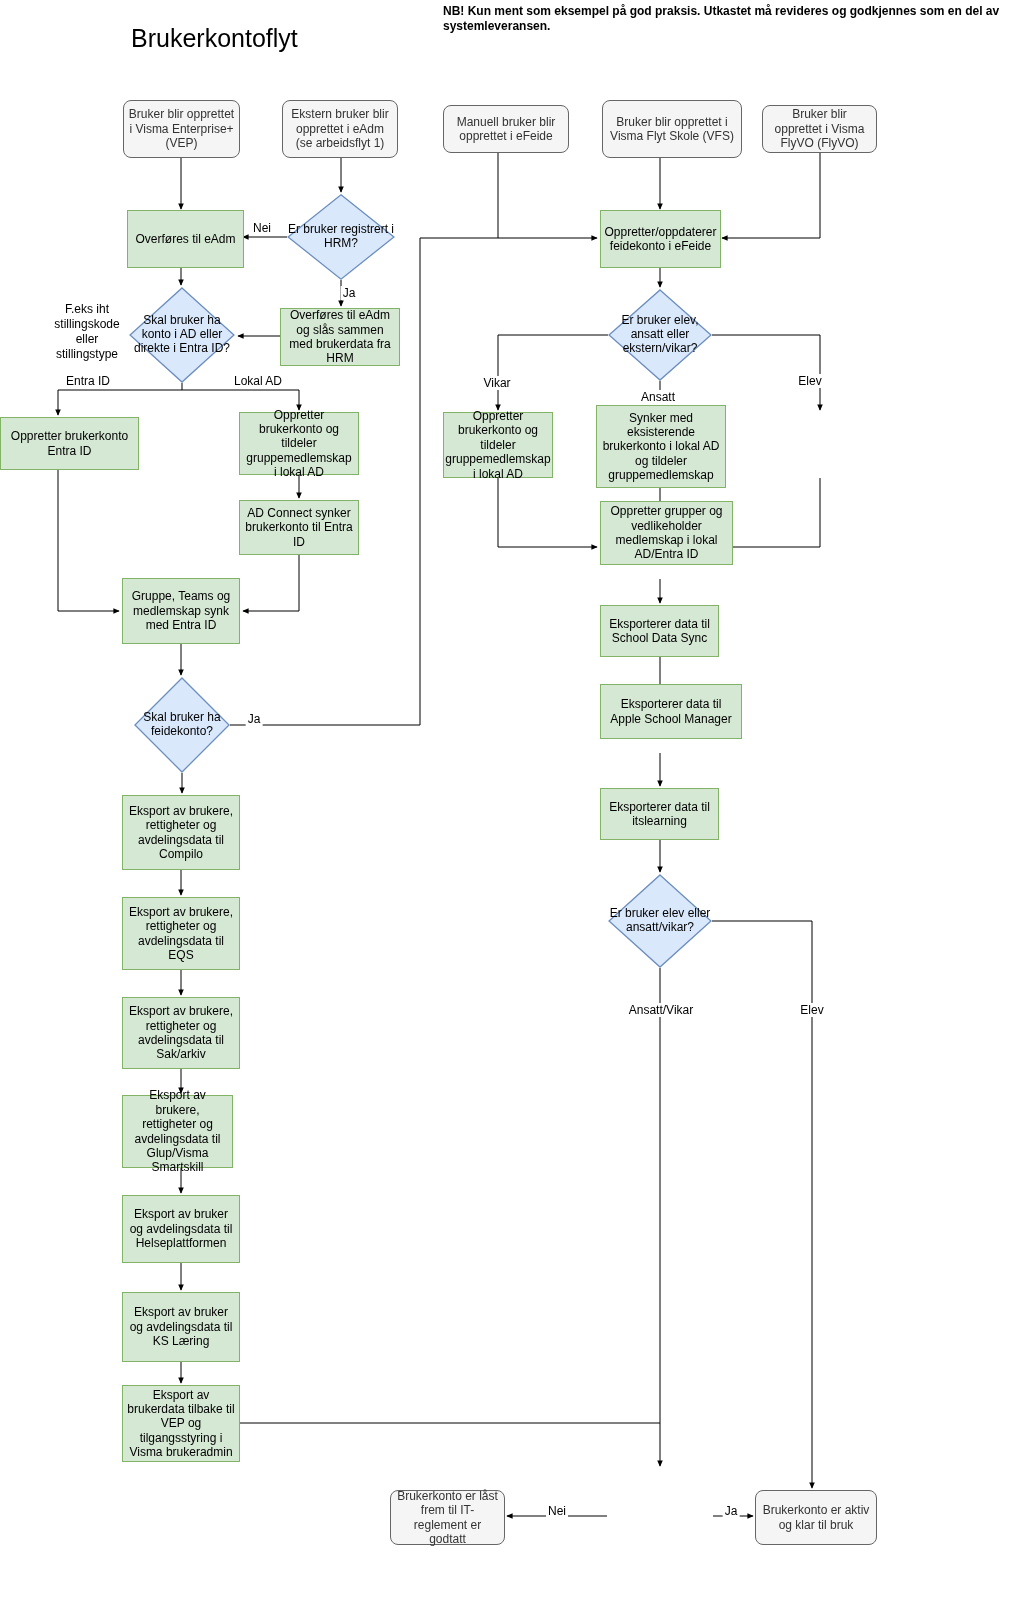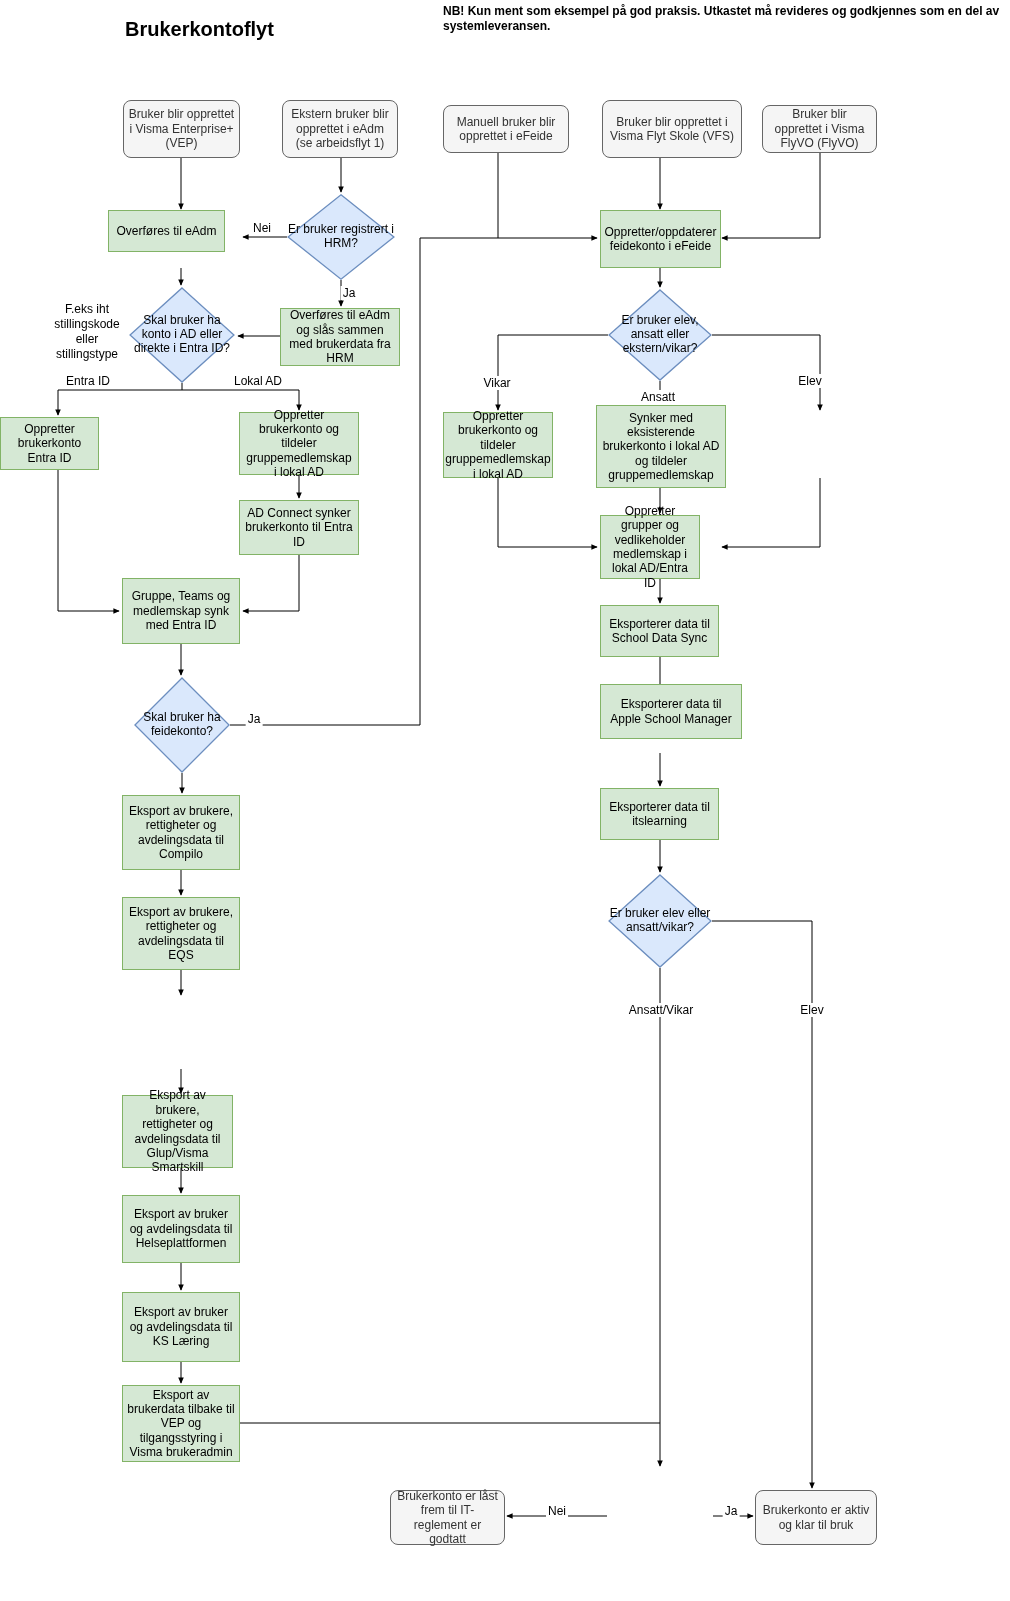--- a/index.html
+++ b/index.html
@@ -20,21 +20,21 @@
   .diamond polygon{fill:var(--decision-fill,#dae8fc);stroke:var(--decision-border,#6c8ebf);stroke-width:1.3;}
   .dlabel{
     position:absolute;inset:0;display:flex;align-items:center;justify-content:center;
     text-align:center;font-size:12px;line-height:1.15;z-index:3;
   }
   .elabel{
     position:absolute;z-index:4;transform:translate(-50%,-50%);background:#fff;
     padding:0 2px;font-size:12px;white-space:nowrap;
   }
   .annotation{position:absolute;z-index:2;font-size:12px;line-height:1.25;text-align:center;}
-  .page-title{position:absolute;left:123px;top:16px;margin:2px;font-size:20px;font-weight:bold;z-index:2;}
+  .page-title{position:absolute;left:123px;top:16px;margin:8px;font-size:25px;font-weight:normal;z-index:2;}
   .header-note{position:absolute;left:443px;top:4px;width:560px;font-size:12px;font-weight:bold;line-height:1.25;z-index:2;}
 </style>
 </head>
 <body>
 
 <div class="canvas">
 
   <svg class="edges" width="1010" height="1601">
     <defs>
       <marker id="arrow" viewBox="0 0 10 10" refX="8" refY="5" markerWidth="7" markerHeight="7" orient="auto">
@@ -84,35 +84,36 @@
 
   <h1 class="page-title">Brukerkontoflyt</h1>
   <div class="header-note">NB! Kun ment som eksempel på god praksis. Utkastet må revideres og godkjennes som en del av systemleveransen.</div>
 
   <div class="node terminal" style="left:123px;top:100px;width:117px;height:58px">Bruker blir opprettet i Visma Enterprise+ (VEP)</div>
   <div class="node terminal" style="left:282px;top:100px;width:116px;height:58px">Ekstern bruker blir opprettet i eAdm (se arbeidsflyt 1)</div>
   <div class="node terminal" style="left:443px;top:105px;width:126px;height:48px">Manuell bruker blir opprettet i eFeide</div>
   <div class="node terminal" style="left:602px;top:100px;width:140px;height:58px">Bruker blir opprettet i Visma Flyt Skole (VFS)</div>
   <div class="node terminal" style="left:762px;top:105px;width:115px;height:48px">Bruker blir opprettet i Visma FlyVO (FlyVO)</div>
 
-  <div class="node process" style="left:108px;top:210px;width:117px;height:42px">Overføres til eAdm</div>
+  <div class="node process" style="left:127px;top:210px;width:117px;height:58px">Overføres til eAdm</div>
   <div class="node process" style="left:600px;top:210px;width:121px;height:58px">Oppretter/oppdaterer feidekonto i eFeide</div>
   <div class="node process" style="left:280px;top:308px;width:120px;height:58px">Overføres til eAdm og slås sammen med brukerdata fra HRM</div>
-  <div class="node process" style="left:0px;top:417px;width:99px;height:53px">Oppretter brukerkonto Entra ID</div>
+  <div class="node process" style="left:0px;top:417px;width:139px;height:53px">Oppretter brukerkonto Entra ID</div>
   <div class="node process" style="left:239px;top:412px;width:120px;height:63px">Oppretter brukerkonto og tildeler gruppemedlemskap i lokal AD</div>
   <div class="node process" style="left:239px;top:500px;width:120px;height:55px">AD Connect synker brukerkonto til Entra ID</div>
   <div class="node process" style="left:122px;top:578px;width:118px;height:66px">Gruppe, Teams og medlemskap synk med Entra ID</div>
   <div class="node process" style="left:443px;top:412px;width:110px;height:66px">Oppretter brukerkonto og tildeler gruppemedlemskap i lokal AD</div>
   <div class="node process" style="left:596px;top:405px;width:130px;height:83px">Synker med eksisterende brukerkonto i lokal AD og tildeler gruppemedlemskap</div>
-  <div class="node process" style="left:600px;top:515px;width:100px;height:64px">Oppretter grupper og vedlikeholder medlemskap i lokal AD/Entra ID</div>
+  <div class="node process" style="left:600px;top:501px;width:133px;height:64px">Oppretter grupper og vedlikeholder medlemskap i lokal AD/Entra ID</div>
   <div class="node process" style="left:600px;top:605px;width:119px;height:52px">Eksporterer data til School Data Sync</div>
   <div class="node process" style="left:600px;top:684px;width:142px;height:55px">Eksporterer data til Apple School Manager</div>
   <div class="node process" style="left:600px;top:788px;width:119px;height:52px">Eksporterer data til itslearning</div>
   <div class="node process" style="left:122px;top:795px;width:118px;height:75px">Eksport av brukere, rettigheter og avdelingsdata til Compilo</div>
   <div class="node process" style="left:122px;top:897px;width:118px;height:73px">Eksport av brukere, rettigheter og avdelingsdata til EQS</div>
+  <div class="node process" style="left:122px;top:997px;width:118px;height:72px">Eksport av brukere, rettigheter og avdelingsdata til Sak/arkiv</div>
   <div class="node process" style="left:122px;top:1095px;width:111px;height:73px">Eksport av brukere, rettigheter og avdelingsdata til Glup/Visma Smartskill</div>
   <div class="node process" style="left:122px;top:1195px;width:118px;height:68px">Eksport av bruker og avdelingsdata til Helseplattformen</div>
   <div class="node process" style="left:122px;top:1292px;width:118px;height:70px">Eksport av bruker og avdelingsdata til KS Læring</div>
   <div class="node process" style="left:122px;top:1385px;width:118px;height:77px">Eksport av brukerdata tilbake til VEP og tilgangsstyring i Visma brukeradmin</div>
 
   <div class="diamond" style="left:287px;top:194px;width:108px;height:86px">
     <svg viewBox="0 0 100 100" preserveAspectRatio="none">
         <polygon points="50,1 99,50 50,99 1,50" vector-effect="non-scaling-stroke"></polygon>
       </svg>
     <div class="dlabel">Er bruker registrert i HRM?</div>

